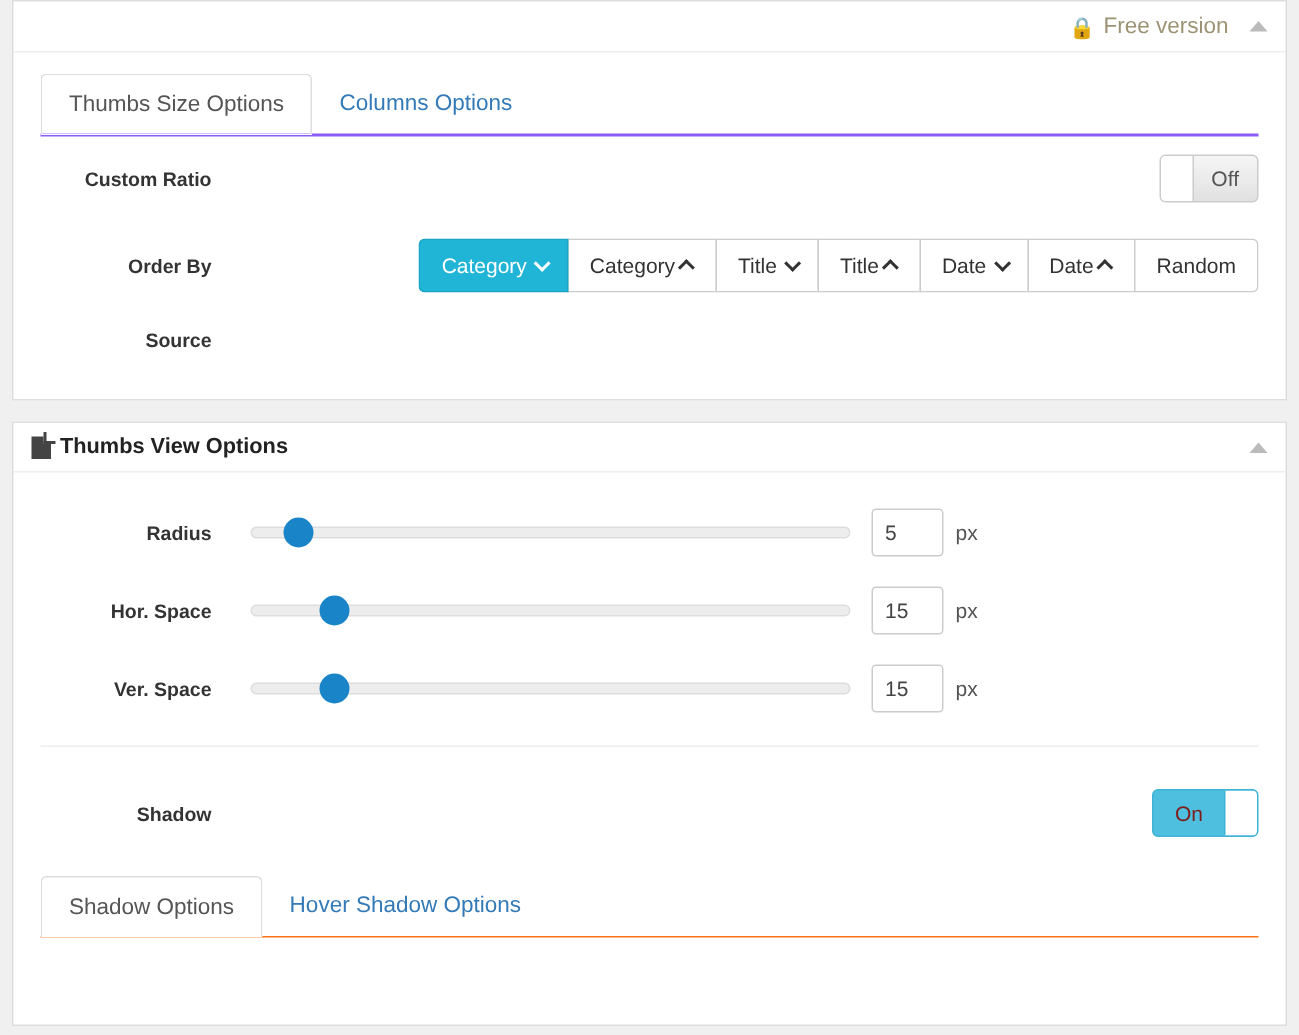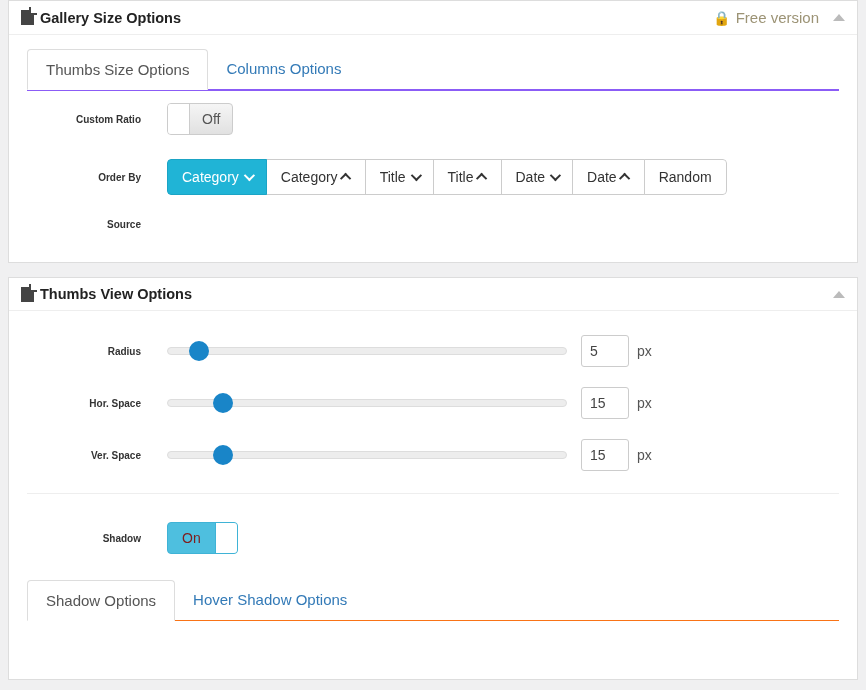--- a/index.html
+++ b/index.html
@@ -96,29 +96,30 @@
   .form-row {
     display: flex;
     align-items: center;
     padding: 12px 0;
   }
   .form-label {
     width: 140px;
     text-align: right;
     font-weight: 700;
     color: #333;
-    font-size: 10px;
+    font-size: 13px;
     padding-right: 26px;
     flex-shrink: 0;
   }
   .form-control-area {
     display: flex;
     align-items: center;
     gap: 0;
     flex: 1;
+    justify-content: flex-end;
   }
   
   .toggle-off {
     background: linear-gradient(#f5f5f5, #e1e1e1);
     border: 1px solid #ccc;
     border-radius: 4px;
     display: inline-flex;
     align-items: center;
     height: 32px;
     overflow: hidden;
@@ -245,24 +246,20 @@
     display: flex;
     border-bottom: 1px solid #f97316;
     margin: 14px 0 18px 0;
   }
 </style>
 </head>
 <body>
 
 <div class="panel">
   <div class="panel-header">
-    <div class="title">
-      <span class="panel-icon"></span>
-      <span>Gallery Size Options</span>
-    </div>
     <div class="right">
       <span class="free-version">
         <span class="lock-icon">🔒</span>
         <span>Free version</span>
       </span>
       <span class="collapse-arrow"></span>
     </div>
   </div>
   <div class="panel-body">
 

